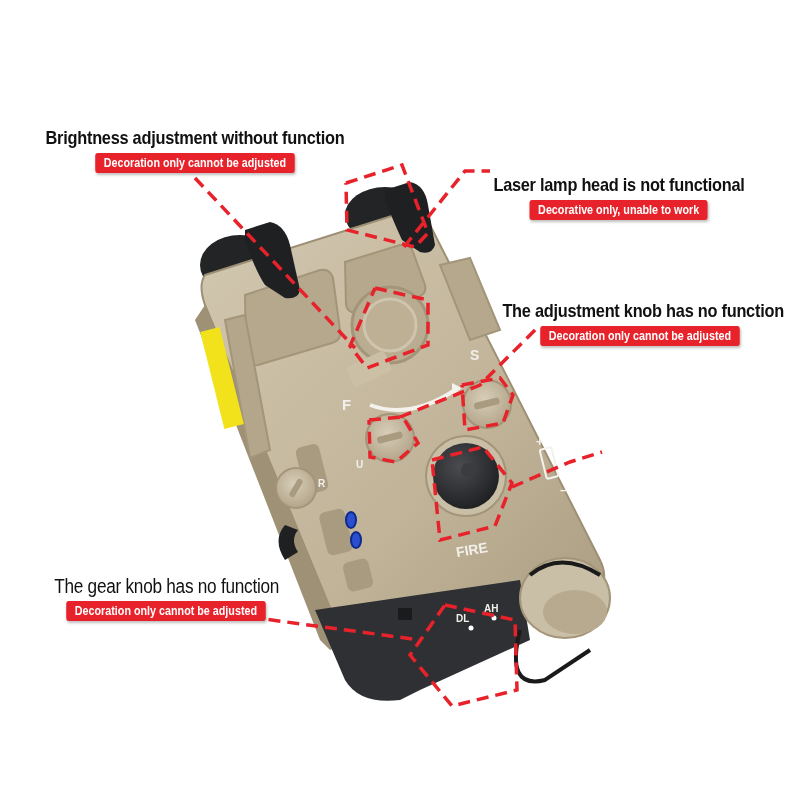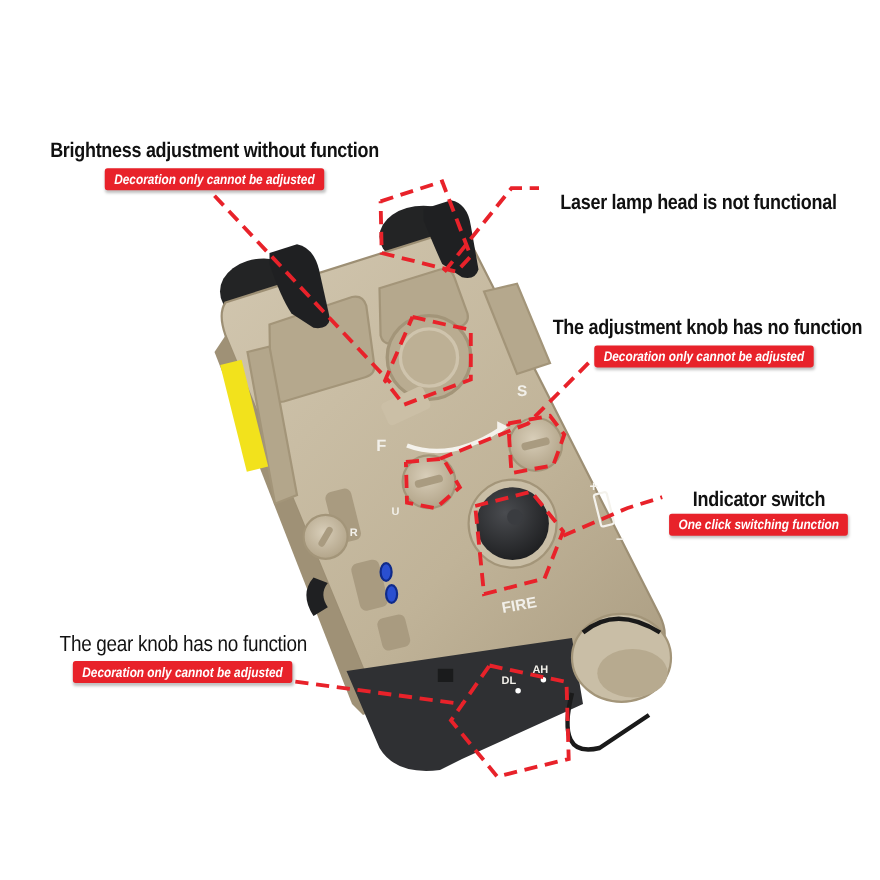--- a/index.html
+++ b/index.html
@@ -12,21 +12,21 @@
       font-weight: bold; color: #111111; font-size: 19px; letter-spacing: -0.3px;
       white-space: nowrap; line-height: 24px; transform: scaleX(0.86); transform-origin: center;
     }
     .callout .badge {
       display: inline-block; background: #e8222a; color: #ffffff;
       font-weight: bold; font-size: 12.5px; line-height: 20px; height: 20px;
       padding: 0 10px; border-radius: 3px; white-space: nowrap;
       box-shadow: 1px 2px 3px rgba(0,0,0,0.25); margin-top: 3px;
       transform: scaleX(0.86); transform-origin: center;
     }
-    .callout .badge-wrap { width: 100%; text-align: center; font-style: italic; }
+    .callout .badge-wrap { width: 100%; text-align: center; }
     .device-label { font-family: "Liberation Sans", "DejaVu Sans", sans-serif; fill: #f2f0ea; font-weight: bold; }
   </style>
 </head>
 <body>
 
 <div class="stage">
 
   <svg class="stage" width="800" height="800" viewBox="0 0 800 800">
     <defs>
       <linearGradient id="bodyGrad" x1="0" y1="0" x2="1" y2="1">
@@ -152,32 +152,29 @@
       <line x1="212" y1="612" x2="420" y2="640"></line>
       <polyline points="445,605 515,620 517,690 452,706 410,655 445,605"></polyline>
     </g>
   </svg>
 
   <div class="callout" style="left:20px; top:103px; width:350px;">
     <div class="title">Brightness adjustment without function</div>
     <div class="badge-wrap"><span class="badge">Decoration only cannot be adjusted</span></div>
   </div>
 
-  <div class="callout" style="left:480px; top:150px; width:310px;">
+  <div class="callout" style="left:464px; top:150px; width:310px;">
     <div class="title">Laser lamp head is not functional</div>
+    <div class="badge-wrap"><span class="badge">Decorative only, unable to work</span></div>
   </div>
 
-  <div class="callout" style="left:480px; top:264px; width:320px;">
+  <div class="callout" style="left:480px; top:276px; width:320px;">
     <div class="title">The adjustment knob has no function</div>
     <div class="badge-wrap"><span class="badge">Decoration only cannot be adjusted</span></div>
   </div>
 
-  <div class="callout" style="left:590px; top:420px; width:200px;">
-    <div class="title">Indicator switch</div>
-    <div class="badge-wrap"><span class="badge" style="margin-top:0;">One click switching function</span></div>
-  </div>
 
   <div class="callout" style="left:36px; top:551px; width:260px;">
     <div class="title" style="font-weight:normal; font-size:20px;">The gear knob has no function</div>
     <div class="badge-wrap"><span class="badge">Decoration only cannot be adjusted</span></div>
   </div>
 
 </div>
 
 </body></html>

